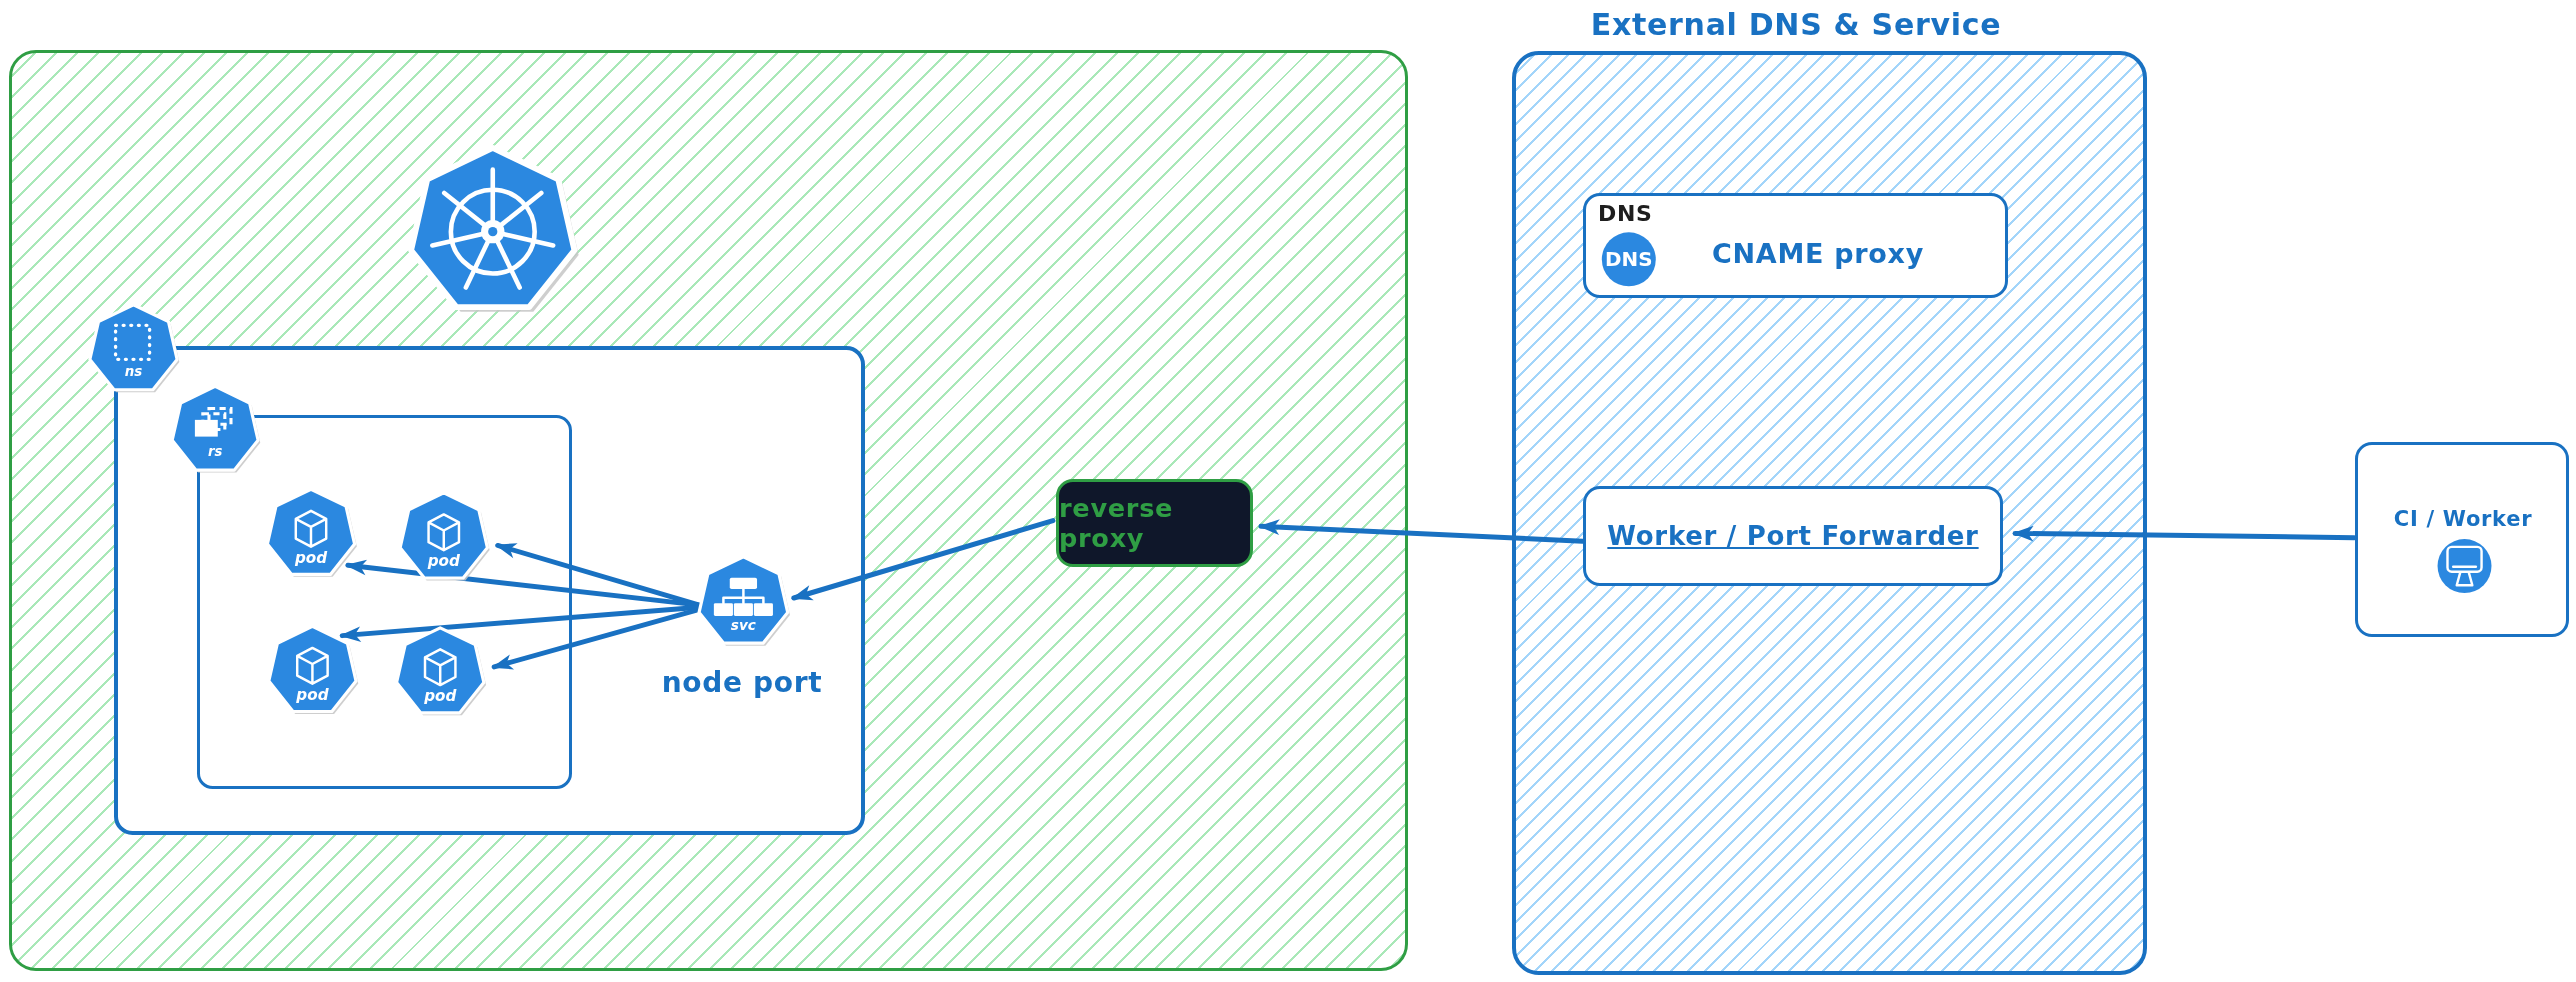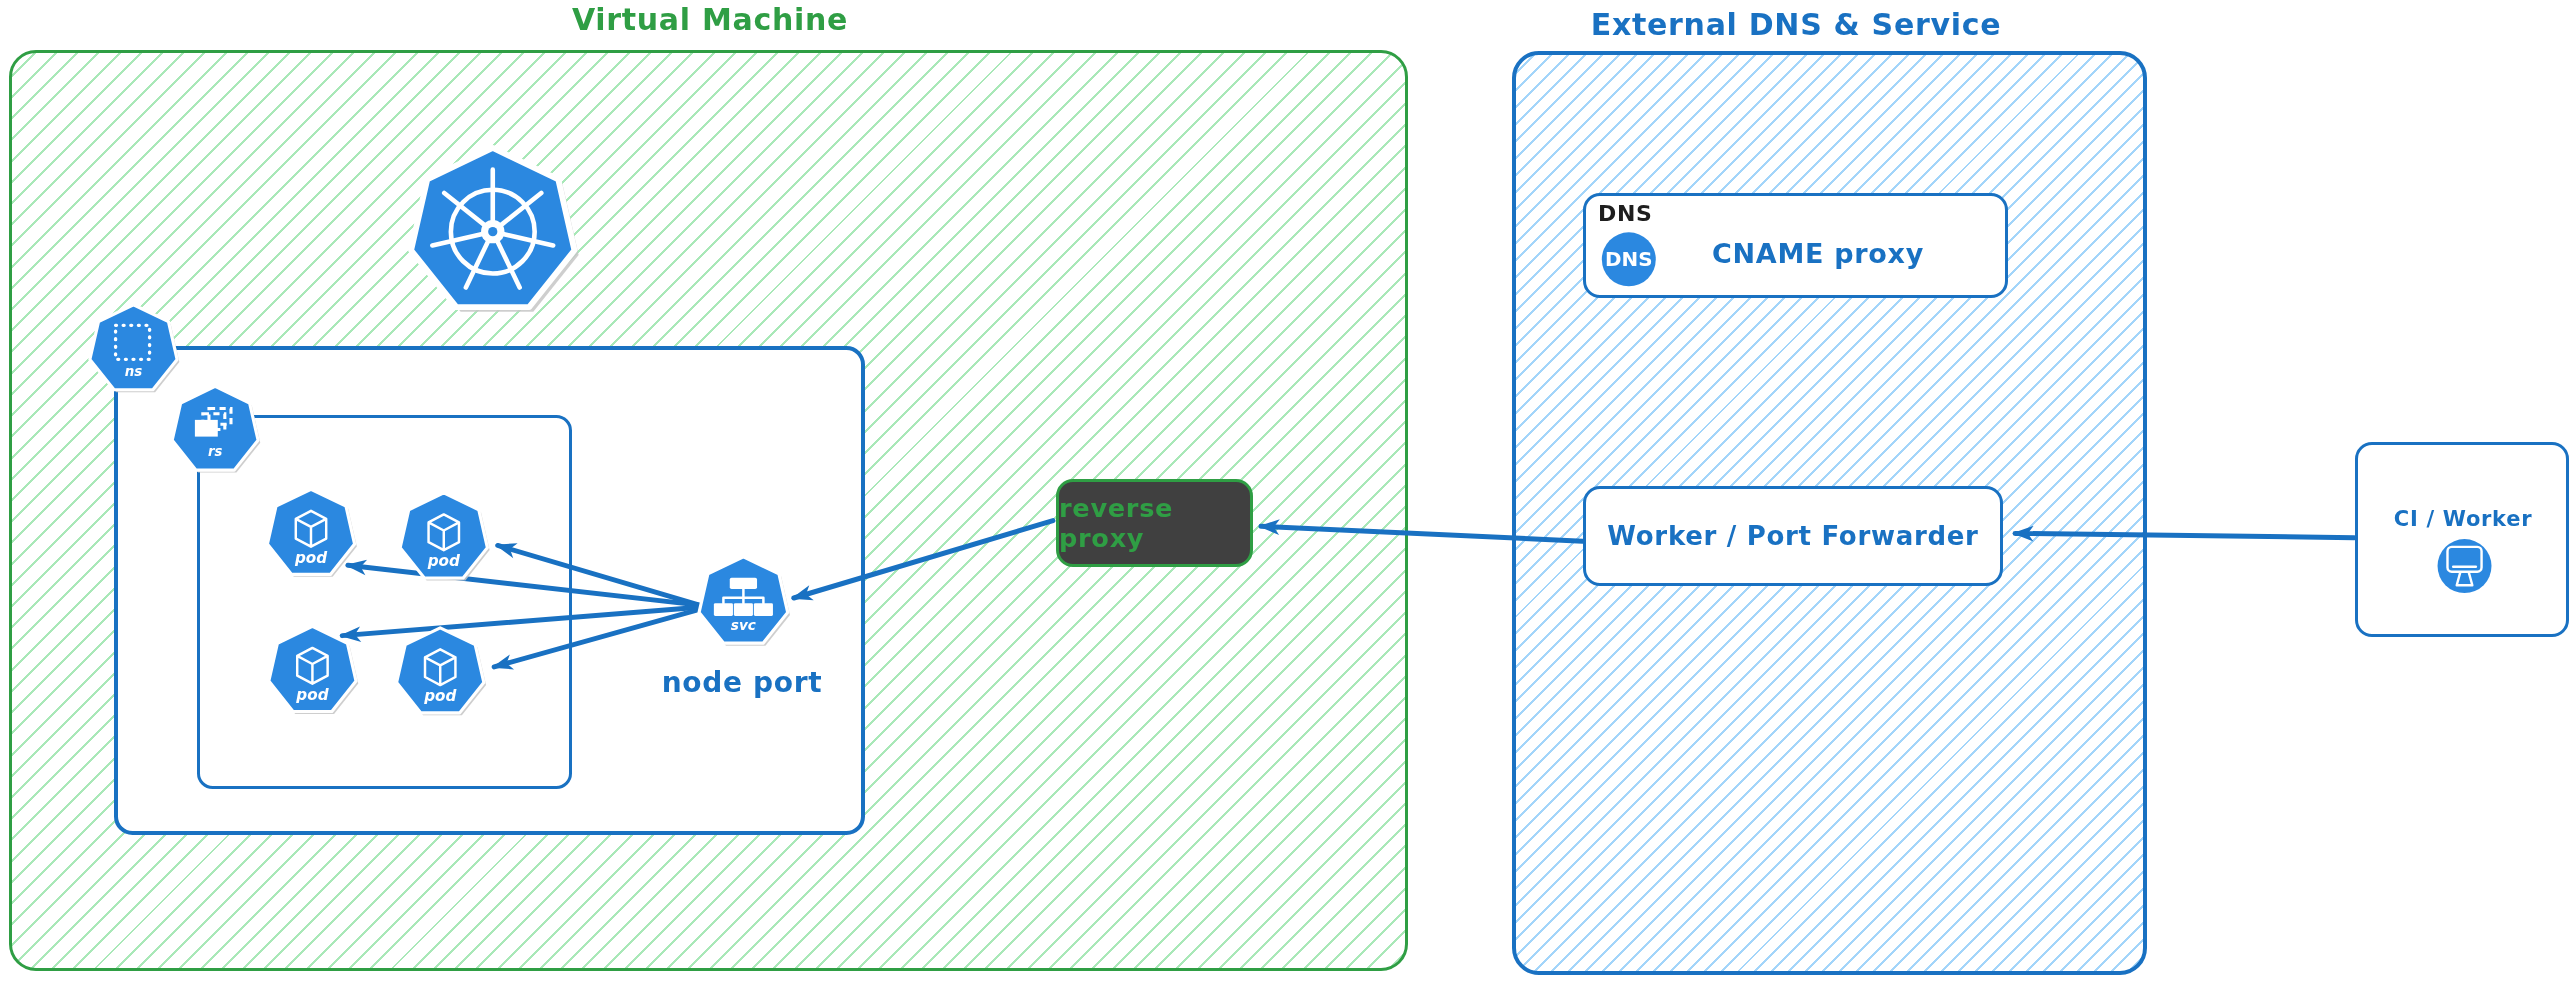--- a/index.html
+++ b/index.html
@@ -23,31 +23,31 @@
     background-image:repeating-linear-gradient(135deg,var(--blue-hatch) 0 2.1px,transparent 2.1px 12px);
   }
   .vm-box{left:9.2px;top:50px;width:1399px;height:921px;border:3.6px solid var(--green);border-radius:27px;}
   .ext-box{left:1512px;top:51px;width:635px;height:924px;border:4.3px solid var(--blue);border-radius:27px;}
   .ns-box{left:114px;top:346px;width:751px;height:489px;border:4.3px solid var(--blue);border-radius:18.5px;}
   .rs-box{left:197px;top:415px;width:375px;height:374px;border:3.6px solid var(--blue);border-radius:15.6px;}
   .card{border:3.6px solid var(--blue);border-radius:17px;display:flex;align-items:center;justify-content:center;}
   .dns-card{left:1583px;top:193px;width:425px;height:105px;}
   .worker-card{left:1583px;top:486px;width:420px;height:100px;}
   .ci-box{left:2355px;top:442px;width:214px;height:195px;border:3.6px solid var(--blue);border-radius:17px;background:#fff;}
-  .rp-box{left:1056px;top:479px;width:197px;height:88px;border:3.6px solid var(--green);border-radius:17px;background:#404040;display:flex;align-items:center;justify-content:flex-end;}
+  .rp-box{left:1056px;top:479px;width:197px;height:88px;border:3.6px solid var(--green);border-radius:17px;background:#0f172a;display:flex;align-items:center;justify-content:flex-end;}
 
   .label{position:absolute;display:flex;align-items:center;justify-content:center;text-align:center;font-weight:600;letter-spacing:0.7px;}
   .t-green{color:var(--green);}
   .t-blue{color:var(--blue);}
   .t-black{color:var(--dns-tag-black);}
   .vm-title{left:497px;top:0px;width:426px;height:38px;font-size:30px;}
   .ext-title{left:1583px;top:4.3px;width:426px;height:40px;font-size:30px;}
   .node-port{left:632px;top:663px;width:220px;height:38px;font-size:28px;}
   .rp-text{font-size:25.6px;font-weight:600;color:var(--green);letter-spacing:0.7px;}
-  .worker-text{font-size:26px;font-weight:600;color:var(--blue);letter-spacing:0.7px;}
+  .worker-text{font-size:26px;font-weight:600;color:var(--blue);letter-spacing:0.7px;text-decoration:underline;}
   .cname{left:1690px;top:233px;width:256px;height:41px;font-size:27px;}
   .dns-tag{left:1598px;top:199px;width:85px;height:28px;justify-content:flex-start;font-size:22px;font-weight:700;}
   .ci-label{left:2379px;top:503px;width:168px;height:31px;font-size:21px;}
 
   svg.overlay{position:absolute;left:0;top:0;z-index:5;pointer-events:none;}
   .arrow{stroke:var(--blue);stroke-width:7;stroke-linecap:round;fill:none;}
   .ah{fill:var(--blue);}
   .hep-shadow{fill:var(--shadow-gray);opacity:.85;}
   .hep-body{fill:var(--icon-blue);stroke:#fff;stroke-width:0.07;stroke-linejoin:round;}
   .wart{fill:none;stroke:#fff;stroke-width:0.055;stroke-linecap:round;}
@@ -61,21 +61,20 @@
 <body>
 
 <div class="canvas">
 
   <div class="box vm-box hatch-green"></div>
   <div class="box ext-box hatch-blue"></div>
 
   <div class="box ns-box"></div>
   <div class="box rs-box"></div>
 
-  <div class="label vm-title t-green">Virtual Machine</div>
   <div class="label ext-title t-blue">External DNS &amp; Service</div>
   <div class="label node-port t-blue">node port</div>
 
   <div class="rp-box abs">
     <span class="rp-text">reverse proxy</span>
   </div>
 
   <div class="box card dns-card"></div>
   <div class="label dns-tag t-black">DNS</div>
   <div class="label cname t-blue">CNAME proxy</div>

